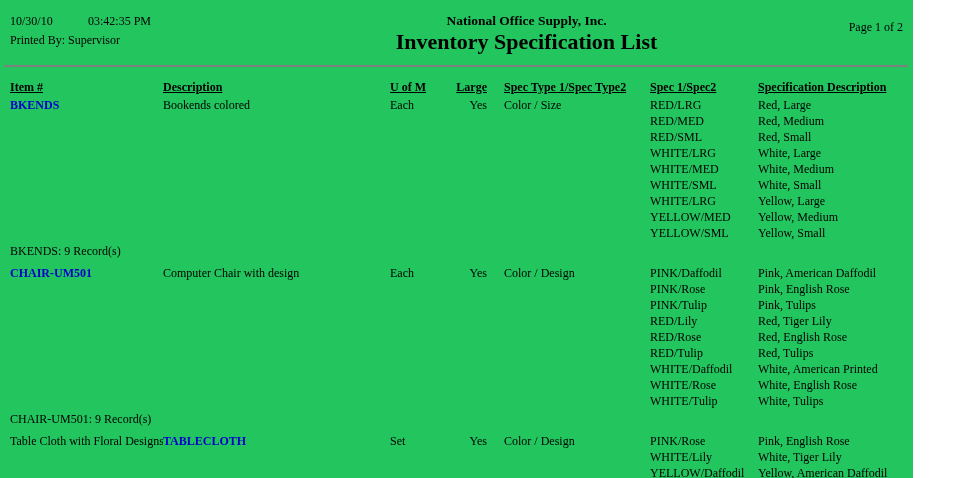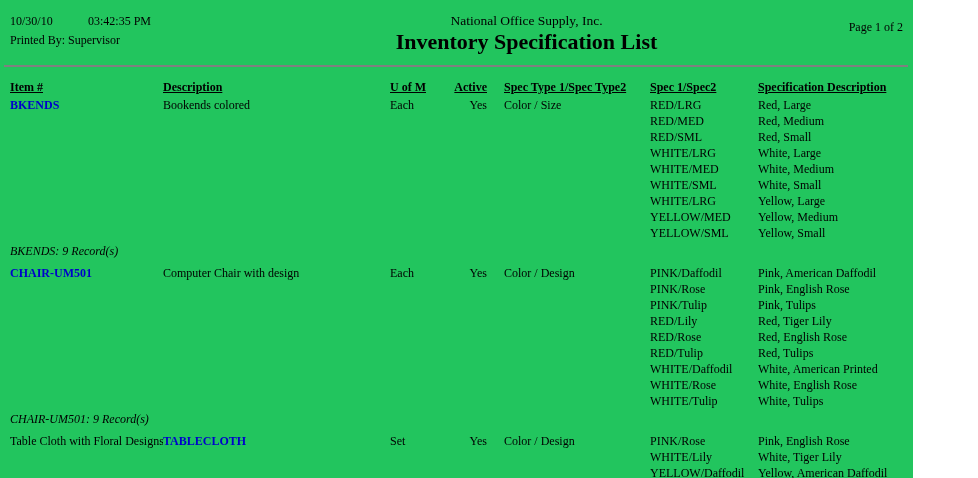--- a/index.html
+++ b/index.html
@@ -26,21 +26,21 @@
     width: 290px;
     line-height: 19px;
     white-space: nowrap;
   }
   .date-span { display: inline-block; width: 78px; }
   .top-center {
     flex: 1;
     text-align: center;
   }
   .company {
-    font-weight: normal;
+    font-weight: bold;
     font-size: 13.5px;
     line-height: 17px;
   }
   .title {
     font-weight: bold;
     font-size: 22px;
     line-height: 22px;
     margin-top: 2px;
   }
   .top-right {
@@ -74,21 +74,20 @@
   .cell-spectype { padding-left: 17px; }
   .col6 { grid-column: 6; }
   .col7 { grid-column: 7; }
   .item-block { margin-top: 2px; }
   .item-number {
     color: #0000CC;
     font-weight: bold;
     cursor: pointer;
   }
   .record-footer {
-    font-style: italic;
     line-height: 16px;
     margin: 2px 0 6px 0;
   }
 </style>
 </head>
 <body>
 
 <div class="page">
 
   <div class="top">
@@ -105,21 +104,21 @@
     <div class="top-right">Page 1 of 2</div>
   </div>
 
   <hr class="rule">
 
   <div class="table">
     <div class="grid-row header-row">
       <span class="cell hdr">Item #</span>
       <span class="cell hdr">Description</span>
       <span class="cell hdr">U of M</span>
-      <span class="cell hdr cell-active">Active</span>
+      <span class="cell hdr cell-active">Large</span>
       <span class="cell hdr cell-spectype">Spec Type 1/Spec Type2</span>
       <span class="cell hdr">Spec 1/Spec2</span>
       <span class="cell hdr">Specification Description</span>
     </div>
     <div>
         <div class="item-block">
           <div class="grid-row">
             <span class="cell item-number">BKENDS</span>
             <span class="cell">Bookends colored</span>
             <span class="cell">Each</span>

